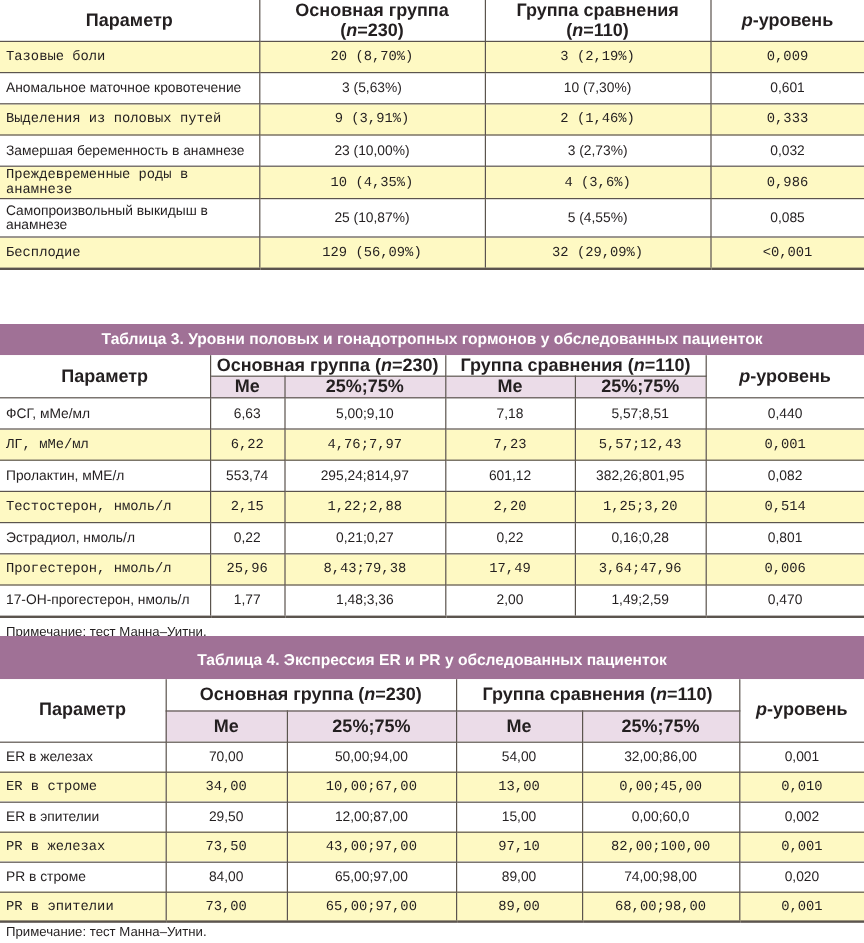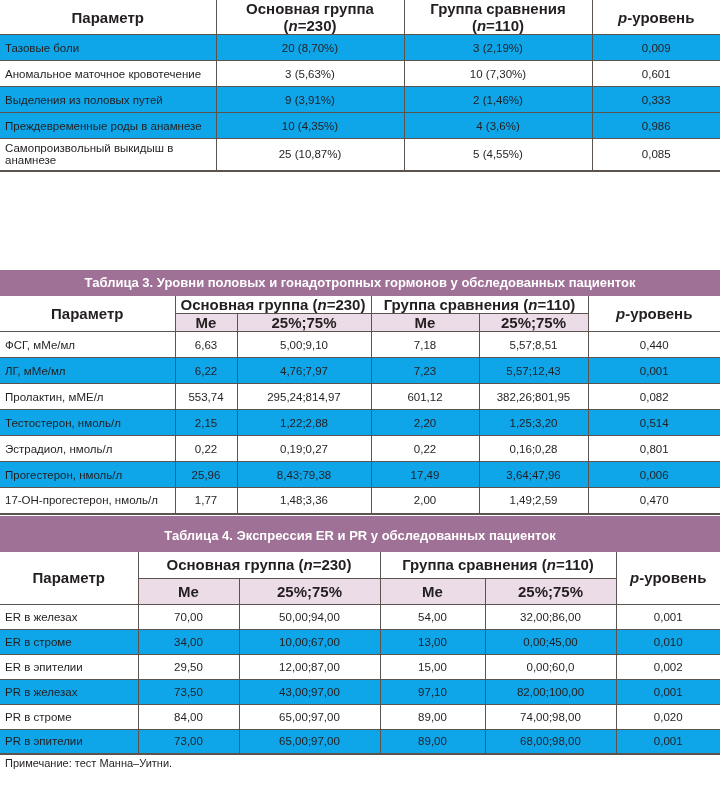--- a/index.html
+++ b/index.html
@@ -5,21 +5,21 @@
   html, body { margin:0; padding:0; background:#ffffff; }
   body { width:720px; height:786px; position:relative; overflow:hidden;
          font-family:"Liberation Sans", sans-serif; color:#231f20; font-size:11.5px; }
   .block { position:absolute; left:0; width:720px; }
   .title { background:#a07196; color:#ffffff; font-weight:bold; font-size:13px;
            text-align:center; box-sizing:border-box; }
   table { border-collapse:collapse; width:720px; table-layout:fixed; }
   td, th { border:1px solid #5b544e; padding:0 4px; text-align:center; vertical-align:middle; box-sizing:border-box; }
   th { font-weight:bold; font-size:15px; background:#ffffff; }
   td.param { text-align:left; padding-left:5px; }
-  tr.alt td { background:#0ea5e9; }
+  tr.alt td { background:#fef9c3;font-family:Liberation Mono, monospace; }
   tr.white td { background:#ffffff; }
   th.sub { background:#ebdce8; }
   table tr:first-child th { border-top:none; }
   table tr td:first-child, table tr th:first-child { border-left:none; }
   table tr td:last-child, table tr th:last-child { border-right:none; }
   table tr:last-child td { border-bottom:2px solid #5b544e; }
   .note { font-size:11px; padding-left:5px; }
 </style>
 </head>
 <body>
@@ -52,31 +52,43 @@
           <td>3 (5,63%)</td>
           <td>10 (7,30%)</td>
           <td>0,601</td>
         </tr>
         <tr class="alt" style="height: 26px;">
           <td class="param">Выделения из половых путей</td>
           <td>9 (3,91%)</td>
           <td>2 (1,46%)</td>
           <td>0,333</td>
         </tr>
+        <tr class="white" style="height: 26px;">
+          <td class="param">Замершая беременность в анамнезе</td>
+          <td>23 (10,00%)</td>
+          <td>3 (2,73%)</td>
+          <td>0,032</td>
+        </tr>
         <tr class="alt" style="height: 26px;">
           <td class="param">Преждевременные роды в анамнезе</td>
           <td>10 (4,35%)</td>
           <td>4 (3,6%)</td>
           <td>0,986</td>
         </tr>
         <tr class="white" style="height: 32px;">
           <td class="param">Самопроизвольный выкидыш в анамнезе</td>
           <td>25 (10,87%)</td>
           <td>5 (4,55%)</td>
           <td>0,085</td>
+        </tr>
+        <tr class="alt" style="height: 26px;">
+          <td class="param">Бесплодие</td>
+          <td>129 (56,09%)</td>
+          <td>32 (29,09%)</td>
+          <td>&lt;0,001</td>
         </tr>
       </tbody>
   </table>
 </div>
 
 <div class="block" style="top:270px;">
   <div class="title" style="height:26px;line-height:26px;">Таблица 3. Уровни половых и гонадотропных гормонов у обследованных пациенток</div>
   <table>
     <colgroup>
         <col style="width:175px">
@@ -129,21 +141,21 @@
           <td class="param">Тестостерон, нмоль/л</td>
           <td>2,15</td>
           <td>1,22;2,88</td>
           <td>2,20</td>
           <td>1,25;3,20</td>
           <td>0,514</td>
         </tr>
         <tr class="white" style="height: 26px;">
           <td class="param">Эстрадиол, нмоль/л</td>
           <td>0,22</td>
-          <td>0,19;0,27</td>
+          <td>0,21;0,27</td>
           <td>0,22</td>
           <td>0,16;0,28</td>
           <td>0,801</td>
         </tr>
         <tr class="alt" style="height: 26px;">
           <td class="param">Прогестерон, нмоль/л</td>
           <td>25,96</td>
           <td>8,43;79,38</td>
           <td>17,49</td>
           <td>3,64;47,96</td>
@@ -155,21 +167,21 @@
           <td>1,48;3,36</td>
           <td>2,00</td>
           <td>1,49;2,59</td>
           <td>0,470</td>
         </tr>
       </tbody>
   </table>
   <div class="note" style="margin-top:6px;">Примечание: тест Манна–Уитни.</div>
 </div>
 
-<div class="block" style="top:516px;">
+<div class="block" style="top:530px;">
   <div class="title" style="height:36px;line-height:40px;">Таблица 4. Экспрессия ER и PR у обследованных пациенток</div>
   <table>
     <colgroup>
         <col style="width:138px">
         <col style="width:101px">
         <col style="width:141px">
         <col style="width:105px">
         <col style="width:131px">
         <col style="width:104px">
       </colgroup>

